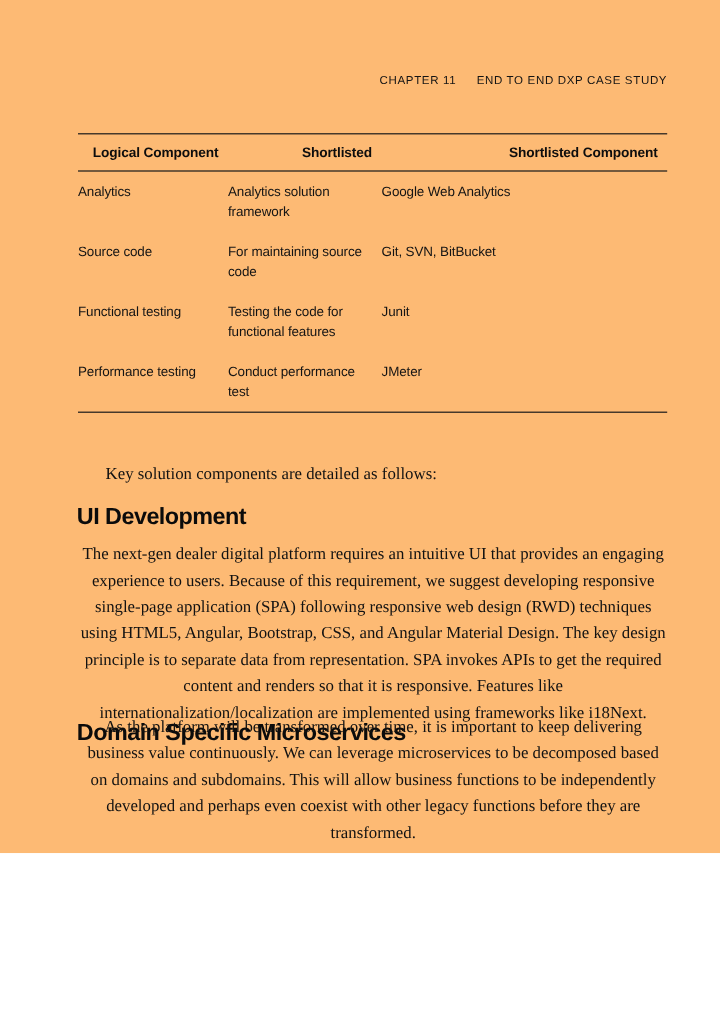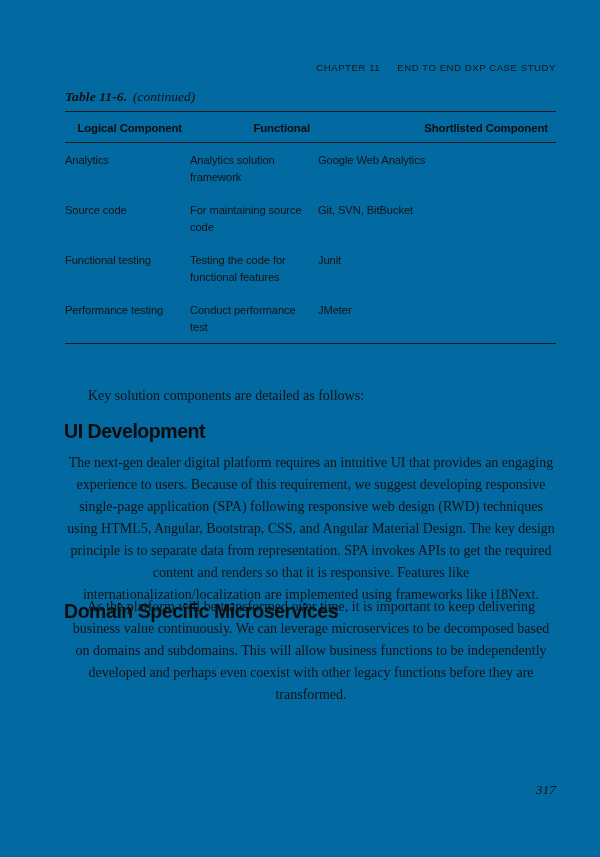--- a/index.html
+++ b/index.html
@@ -3,22 +3,22 @@
 <meta charset="utf-8">
 <style>
   html, body {
     margin: 0;
     padding: 0;
     background: #ffffff;
   }
   .page {
     position: relative;
     width: 600px;
-    height: 857px;
-    background: #0369a1;
+    height: 711px;
+    background: #fdba74;
     overflow: hidden;
     font-family: "Liberation Serif", "DejaVu Serif", serif;
     color: #1a1a1a;
   }
 
   
   .running-head {
     position: absolute;
     top: 62px;
     right: 44px;
@@ -145,36 +145,33 @@
 </head>
 <body>
 
 <div class="page">
 
   <div class="running-head">
     <span class="chap">CHAPTER 11</span>
     <span>END TO END DXP CASE STUDY</span>
   </div>
 
-  <div class="table-caption">
-    <span class="tnum">Table 11-6.</span><span class="tcont">(continued)</span>
-  </div>
 
   <div class="tbl-wrap">
     <div class="rule-top"></div>
     <table class="dxp">
       <colgroup>
         <col class="c1">
           <col class="c2">
           <col class="c3">
       </colgroup>
       <thead>
         <tr class="hdr-row">
           <th>Logical Component</th>
-          <th>Functional</th>
+          <th>Shortlisted</th>
           <th>Shortlisted Component</th>
         </tr>
       </thead>
     </table>
     <div class="rule-head"></div>
     <table class="dxp">
       <colgroup>
         <col class="c1">
           <col class="c2">
           <col class="c3">

